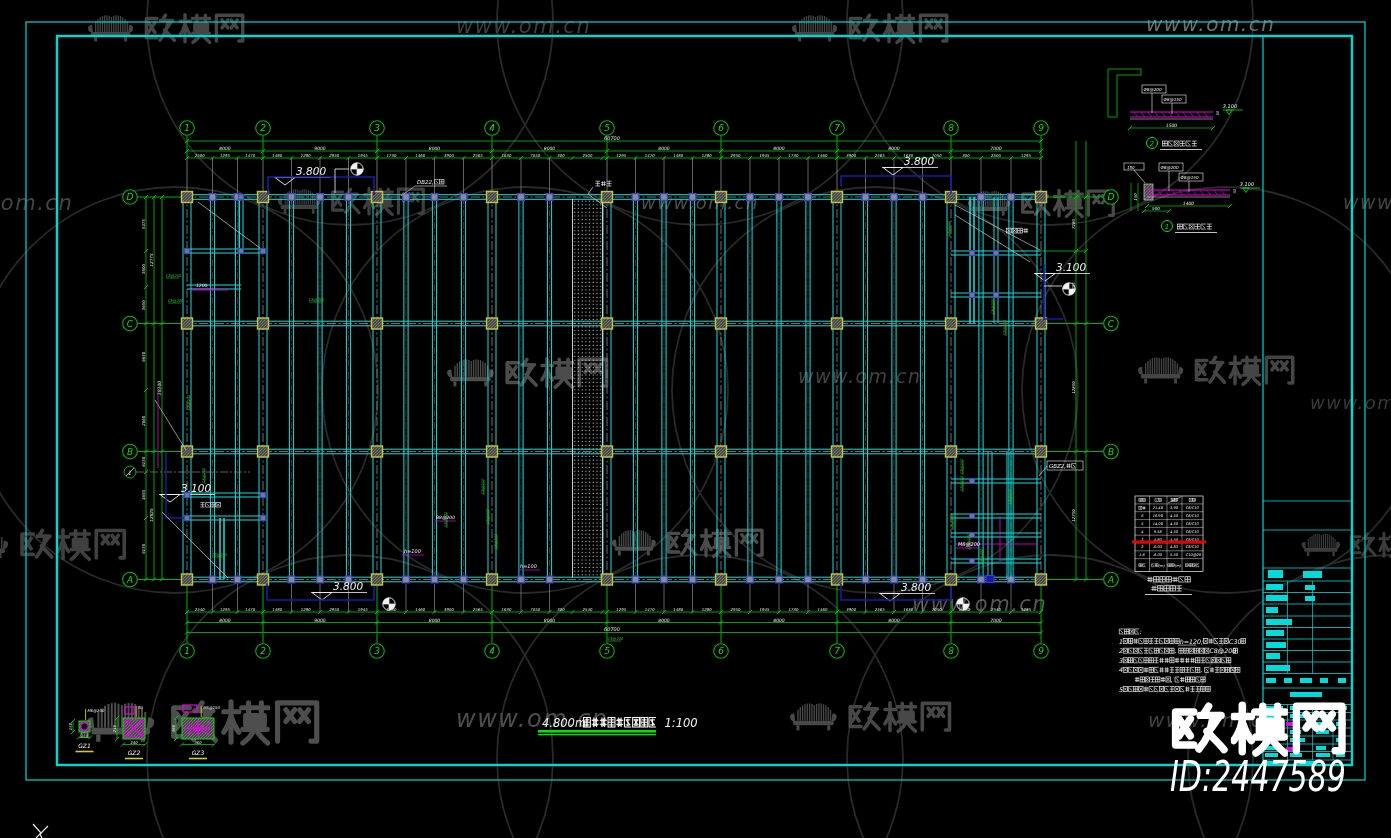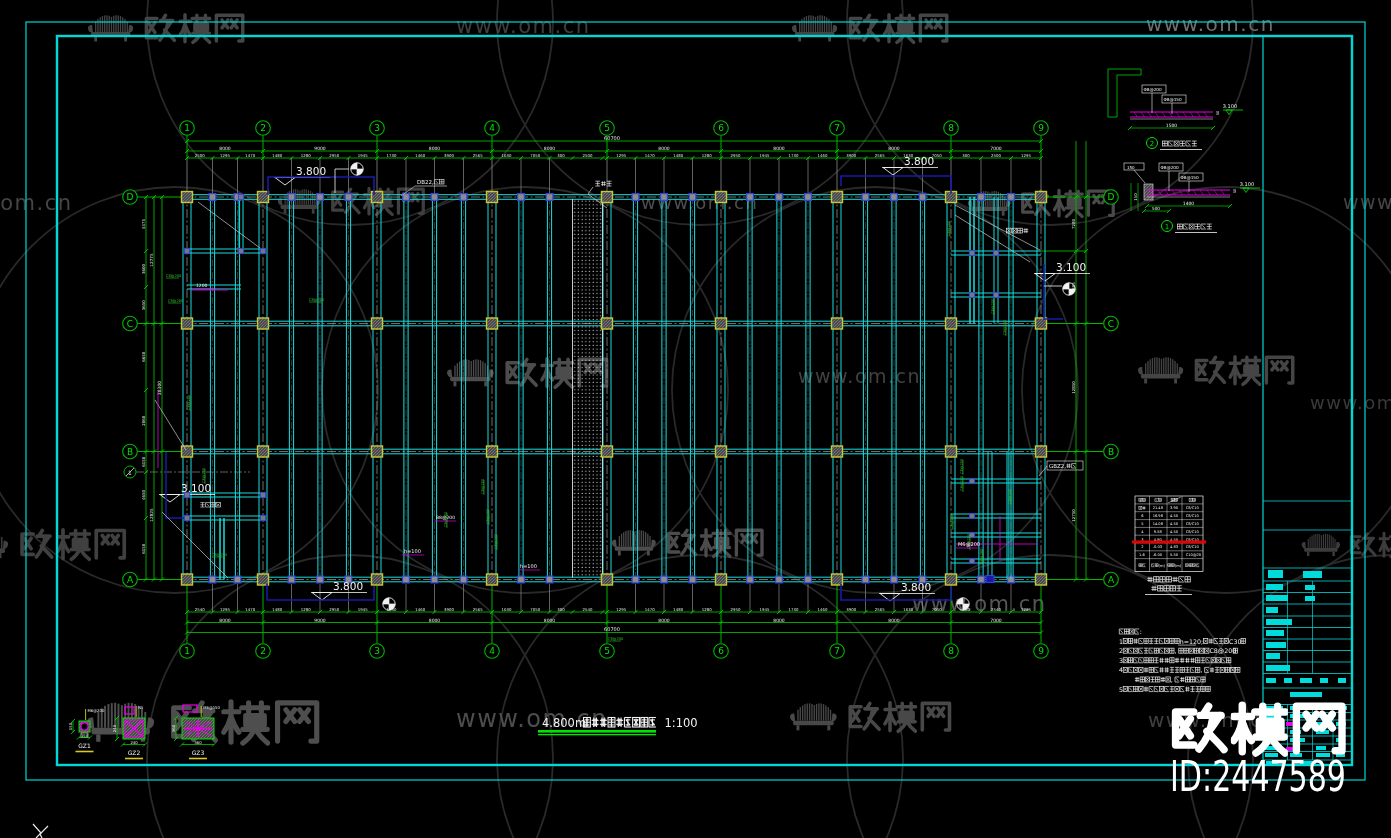--- a/index.html
+++ b/index.html
@@ -1,17 +1,17 @@
 <!DOCTYPE html>
 <html><head>
 <meta charset="utf-8">
 <style>
   html,body{margin:0;padding:0;background:#000;}
   .stage{position:relative;width:1391px;height:838px;background:#000;overflow:hidden;
-         font-family:"DejaVu Sans", sans-serif;}
+         font-family:"DejaVu Sans", sans-serif;font-style:italic;}
   svg text{font-family:"DejaVu Sans", sans-serif;}
 </style>
 </head>
 <body>
 
 <div class="stage">
   <svg id="cad" width="1391" height="838" viewBox="0 0 1391 838">
     <defs>
       <pattern id="stipple" width="3.7" height="3.7" patternUnits="userSpaceOnUse">
         <circle cx="1.2" cy="1.2" r="0.62" fill="#f4f4f4"></circle>

